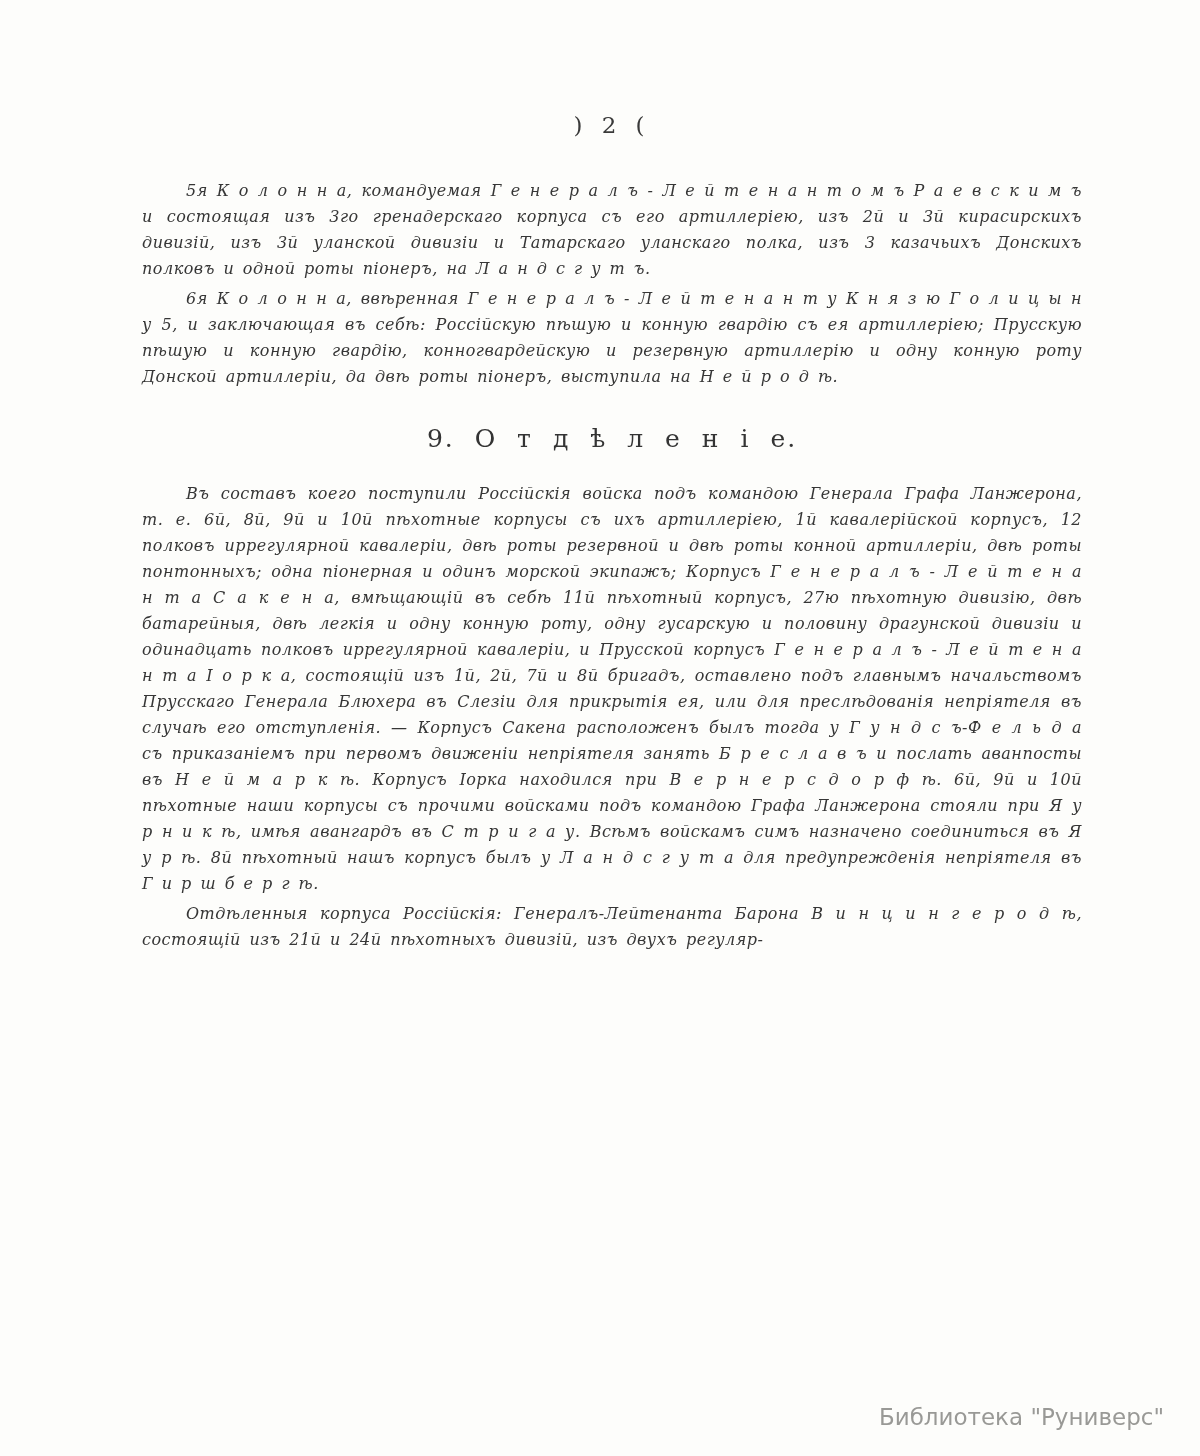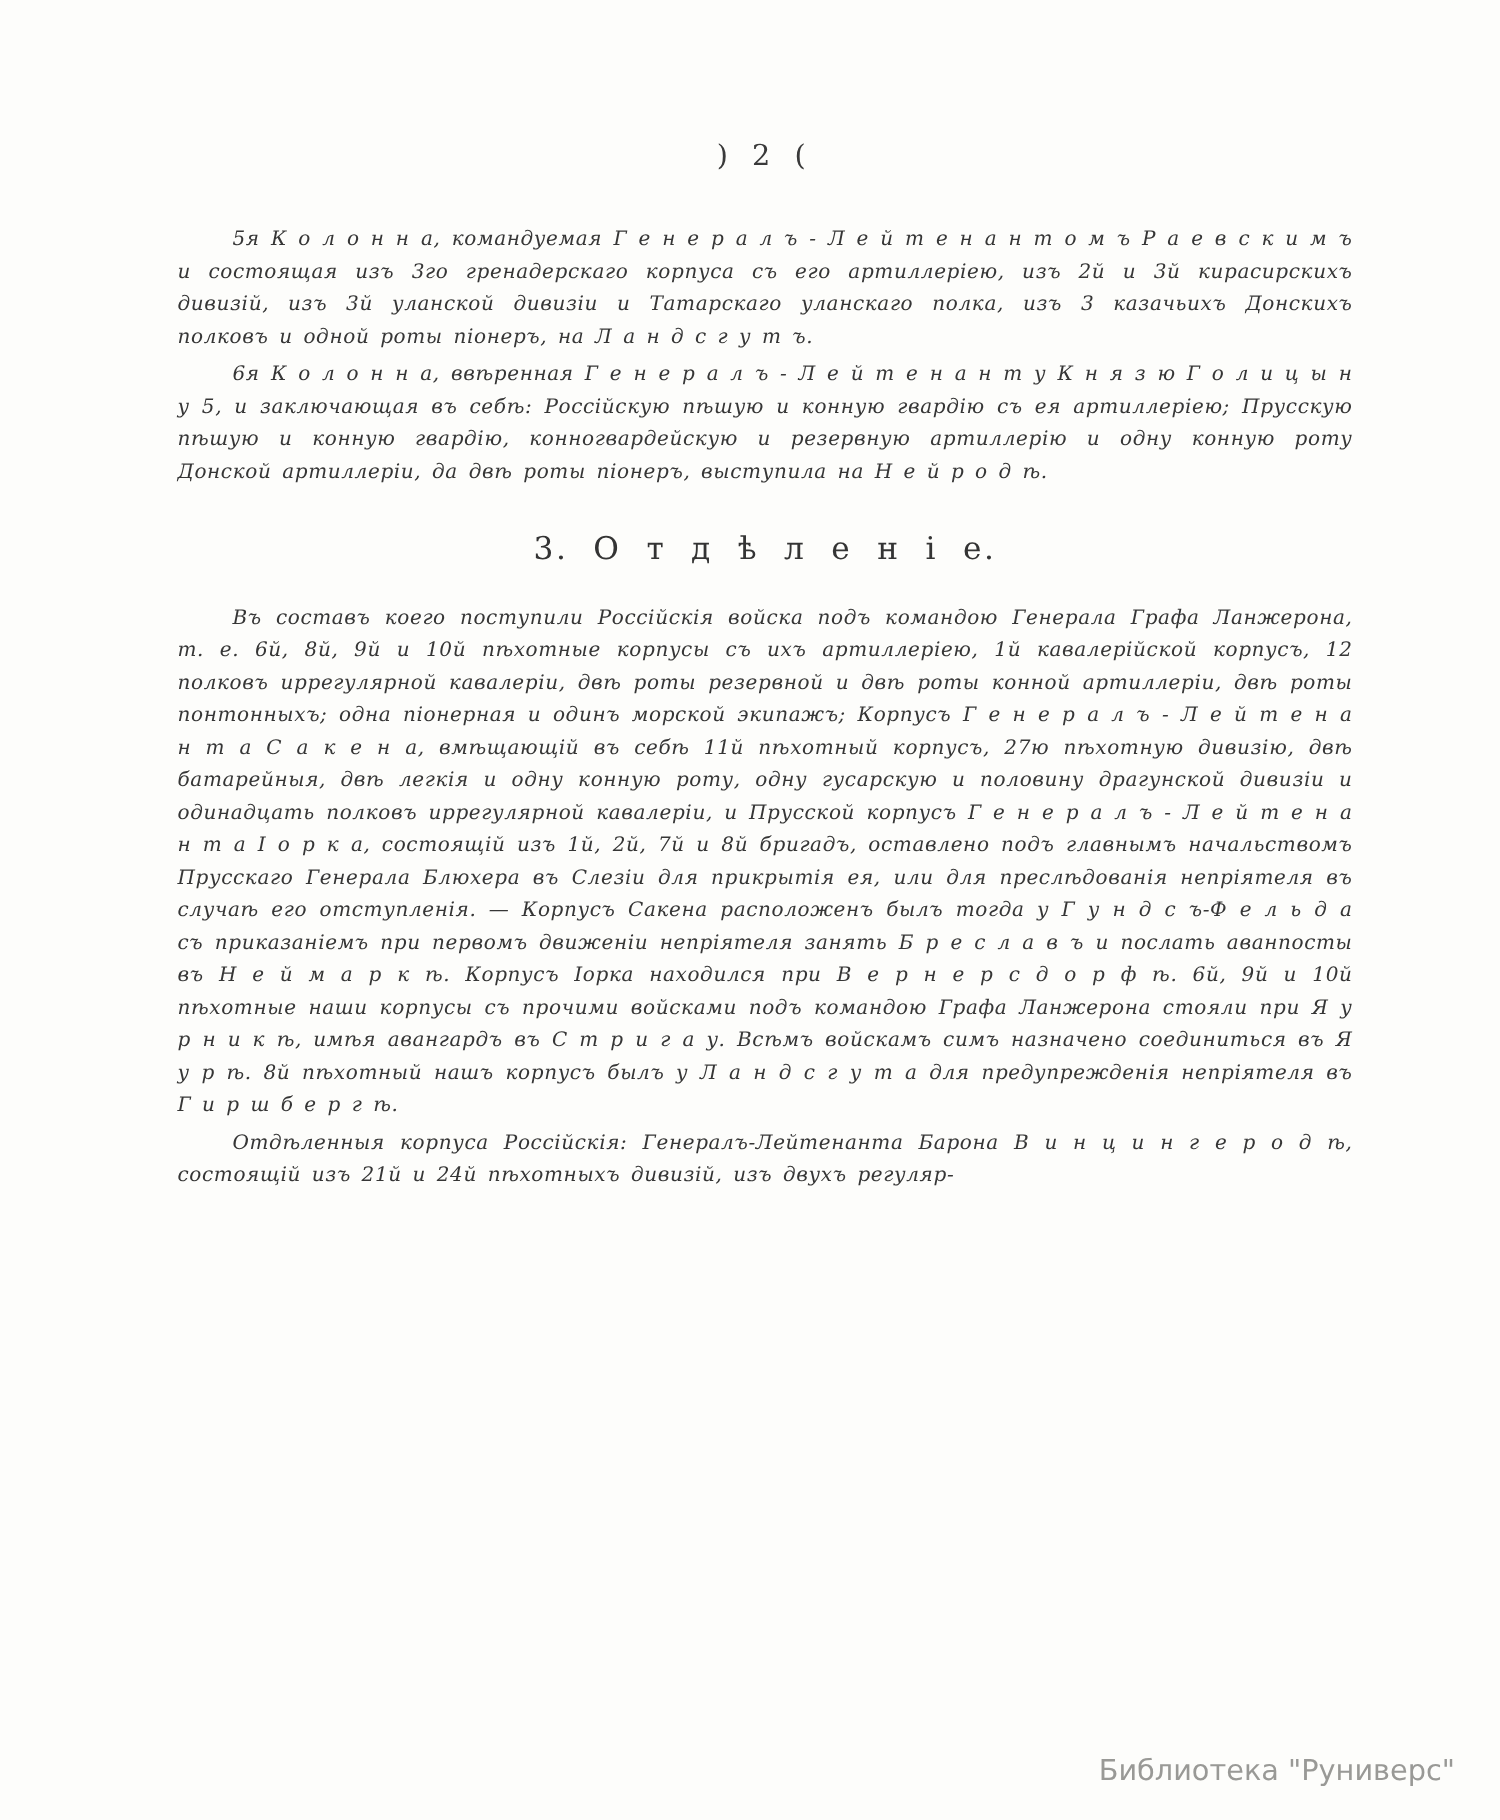--- a/index.html
+++ b/index.html
@@ -60,21 +60,21 @@
 <body>
 
 <div class="page">
 
   <div class="page-number">) 2 (</div>
 
   <p class="para">5я К о л о н н а,  командуемая  Г е н е р а л ъ - Л е й т е н а н т о м ъ  Р а е в с к и м ъ  и состоящая изъ 3го гренадерскаго корпуса съ его артиллеріею, изъ 2й и 3й кирасирскихъ дивизій, изъ 3й уланской дивизіи и Татарскаго уланскаго полка, изъ 3 казачьихъ Донскихъ полковъ и одной роты піонеръ, на Л а н д с г у т ъ.</p>
 
   <p class="para">6я К о л о н н а,  ввѣренная  Г е н е р а л ъ - Л е й т е н а н т у  К н я з ю  Г о л и ц ы н у  5,  и заключающая въ себѣ: Россійскую пѣшую и конную гвардію съ ея артиллеріею; Прусскую пѣшую и конную гвардію, конногвардейскую и резервную артиллерію и одну конную роту Донской артиллеріи, да двѣ роты піонеръ, выступила на Н е й р о д ѣ.</p>
 
-  <h2 class="heading">3.  О т д ѣ л е н і е.</h2>
+  <h2 class="heading">9.  О т д ѣ л е н і е.</h2>
 
   <p class="para">Въ составъ коего поступили Россійскія войска подъ командою Генерала Графа Ланжерона, т. е. 6й, 8й, 9й и 10й пѣхотные корпусы съ ихъ артиллеріею, 1й кавалерійской корпусъ, 12 полковъ иррегулярной кавалеріи, двѣ роты резервной и двѣ роты конной артиллеріи, двѣ роты понтонныхъ; одна піонерная и одинъ морской экипажъ; Корпусъ Г е н е р а л ъ - Л е й т е н а н т а  С а к е н а, вмѣщающій въ себѣ 11й пѣхотный корпусъ, 27ю пѣхотную дивизію, двѣ батарейныя, двѣ легкія и одну конную роту, одну гусарскую и половину драгунской дивизіи и одинадцать полковъ иррегулярной кавалеріи, и Прусской корпусъ Г е н е р а л ъ - Л е й т е н а н т а  І о р к а, состоящій изъ 1й, 2й, 7й и 8й бригадъ, оставлено подъ главнымъ начальствомъ Прусскаго Генерала Блюхера въ Слезіи для прикрытія ея, или для преслѣдованія непріятеля въ случаѣ его отступленія. — Корпусъ Сакена расположенъ былъ тогда у Г у н д с ъ-Ф е л ь д а  съ приказаніемъ при первомъ движеніи непріятеля занять Б р е с л а в ъ  и послать аванпосты въ Н е й м а р к ѣ.  Корпусъ Іорка находился при В е р н е р с д о р ф ѣ.  6й, 9й и 10й пѣхотные наши корпусы съ прочими войсками подъ командою Графа Ланжерона стояли при Я у р н и к ѣ, имѣя авангардъ въ С т р и г а у.  Всѣмъ войскамъ симъ назначено соединиться въ Я у р ѣ.  8й пѣхотный нашъ корпусъ былъ у Л а н д с г у т а  для предупрежденія непріятеля въ Г и р ш б е р г ѣ.</p>
 
   <p class="para last">Отдѣленныя корпуса Россійскія: Генералъ-Лейтенанта Барона В и н ц и н г е р о д ѣ,  состоящій изъ 21й и 24й пѣхотныхъ дивизій, изъ двухъ регуляр-</p>
 
 </div>
 
 <div class="watermark">Библиотека "Руниверс"</div>
 
 </body></html>

